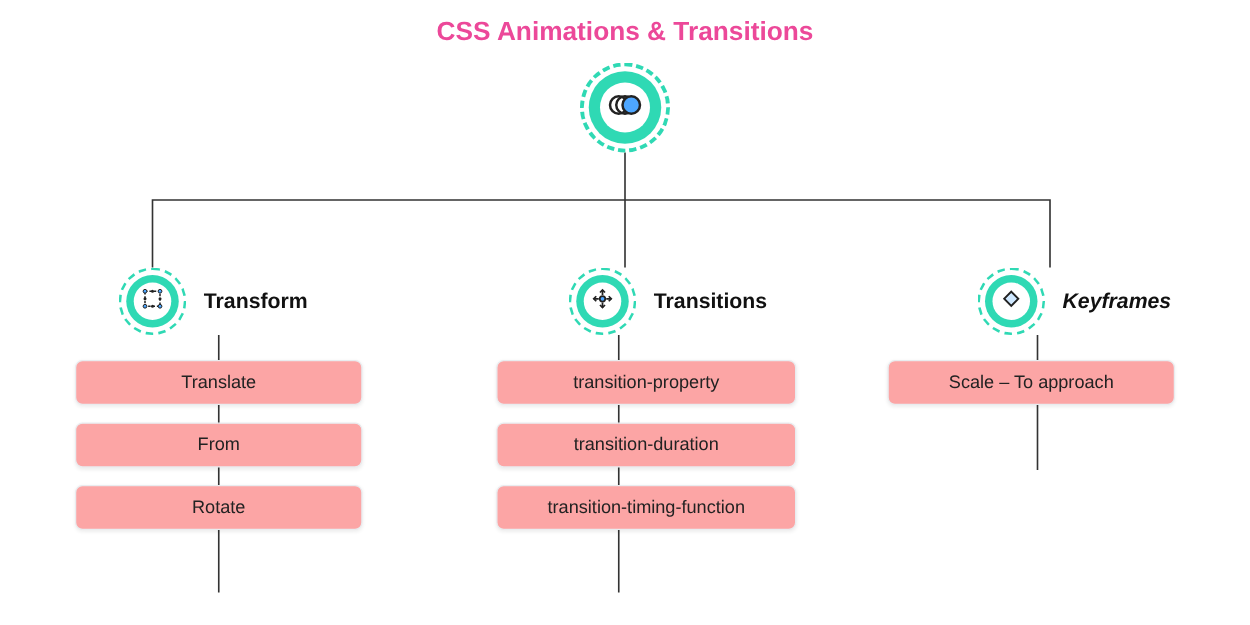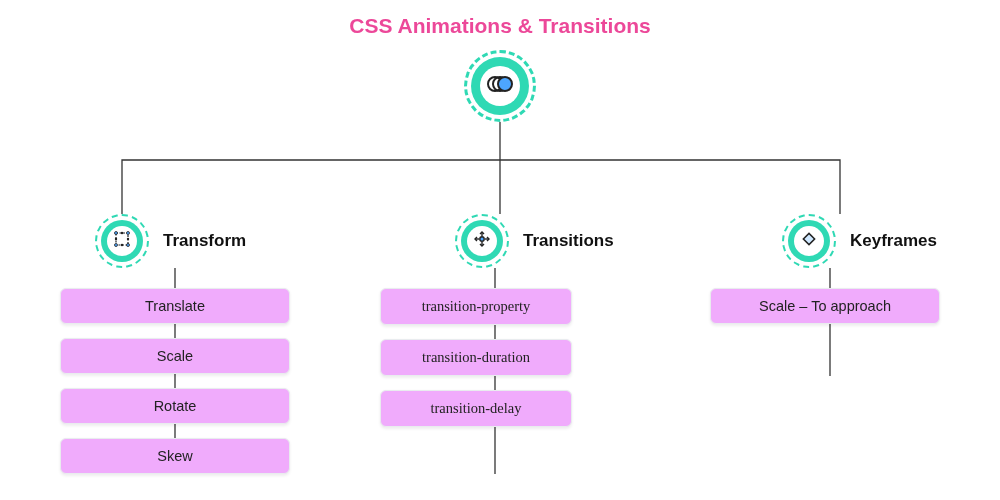--- a/index.html
+++ b/index.html
@@ -73,42 +73,42 @@
     font-size: 17px;
     font-weight: 800;
     color: #111;
   }
   .branch.b0 { width: 230px; }
   .branch.b1 { width: 250px; }
   .branch.b2 { width: 230px; }
 
   .branch.b0 .branch-head { left: 35px; transform: none; }
   .branch.b1 .branch-head { left: 80px; transform: none; }
-  .branch.b2 .branch-head { left: 72px; transform: none; }
+  .branch.b2 .branch-head { left: 72px; transform: none; font-style: italic; }
 
   .items {
     position: absolute;
     top: 74px;
     left: 0;
     width: 100%;
   }
   .item {
-    background: #f0abfc;
+    background: #fca5a5;
     border: 1px solid #e9ecef;
     border-radius: 6px;
     box-shadow: 0 1.5px 3px rgba(0,0,0,0.07);
     text-align: center;
     padding: 9px 0;
     font-size: 14.5px;
     color: #222;
     margin-bottom: 14px;
     position: relative;
     z-index: 2;
   }
-  .branch.b1 .item { width: 192px; margin-left: 5px; font-family: Liberation Serif, serif; }
+  .branch.b1 .item { width: 240px; margin-left: 22px; }
 
   svg.connectors {
     position: absolute;
     top: 0; left: 0;
     width: 1000px; height: 500px;
     pointer-events: none;
   }
   svg.connectors path, svg.connectors line {
     stroke: #333;
     stroke-width: 1.3;
@@ -170,23 +170,22 @@
           </svg>
         </span>
       </div>
             </div>
           </div>
         </div>
       <div class="label">Transform</div>
     </div>
     <div class="items">
       <div class="item">Translate</div>
-      <div class="item">Scale</div>
+      <div class="item">From</div>
       <div class="item">Rotate</div>
-      <div class="item">Skew</div>
     </div>
   </div>
 
   <div class="branch b1">
     <div class="branch-head">
       <div class="badge-sm">
           <div class="badge-outer">
             <div class="badge-mid">
               <div class="badge-inner">
         <span>
@@ -204,21 +203,21 @@
         </span>
       </div>
             </div>
           </div>
         </div>
       <div class="label">Transitions</div>
     </div>
     <div class="items">
       <div class="item">transition-property</div>
       <div class="item">transition-duration</div>
-      <div class="item">transition-delay</div>
+      <div class="item">transition-timing-function</div>
     </div>
   </div>
 
   <div class="branch b2">
     <div class="branch-head">
       <div class="badge-sm">
           <div class="badge-outer">
             <div class="badge-mid">
               <div class="badge-inner">
         <span>

